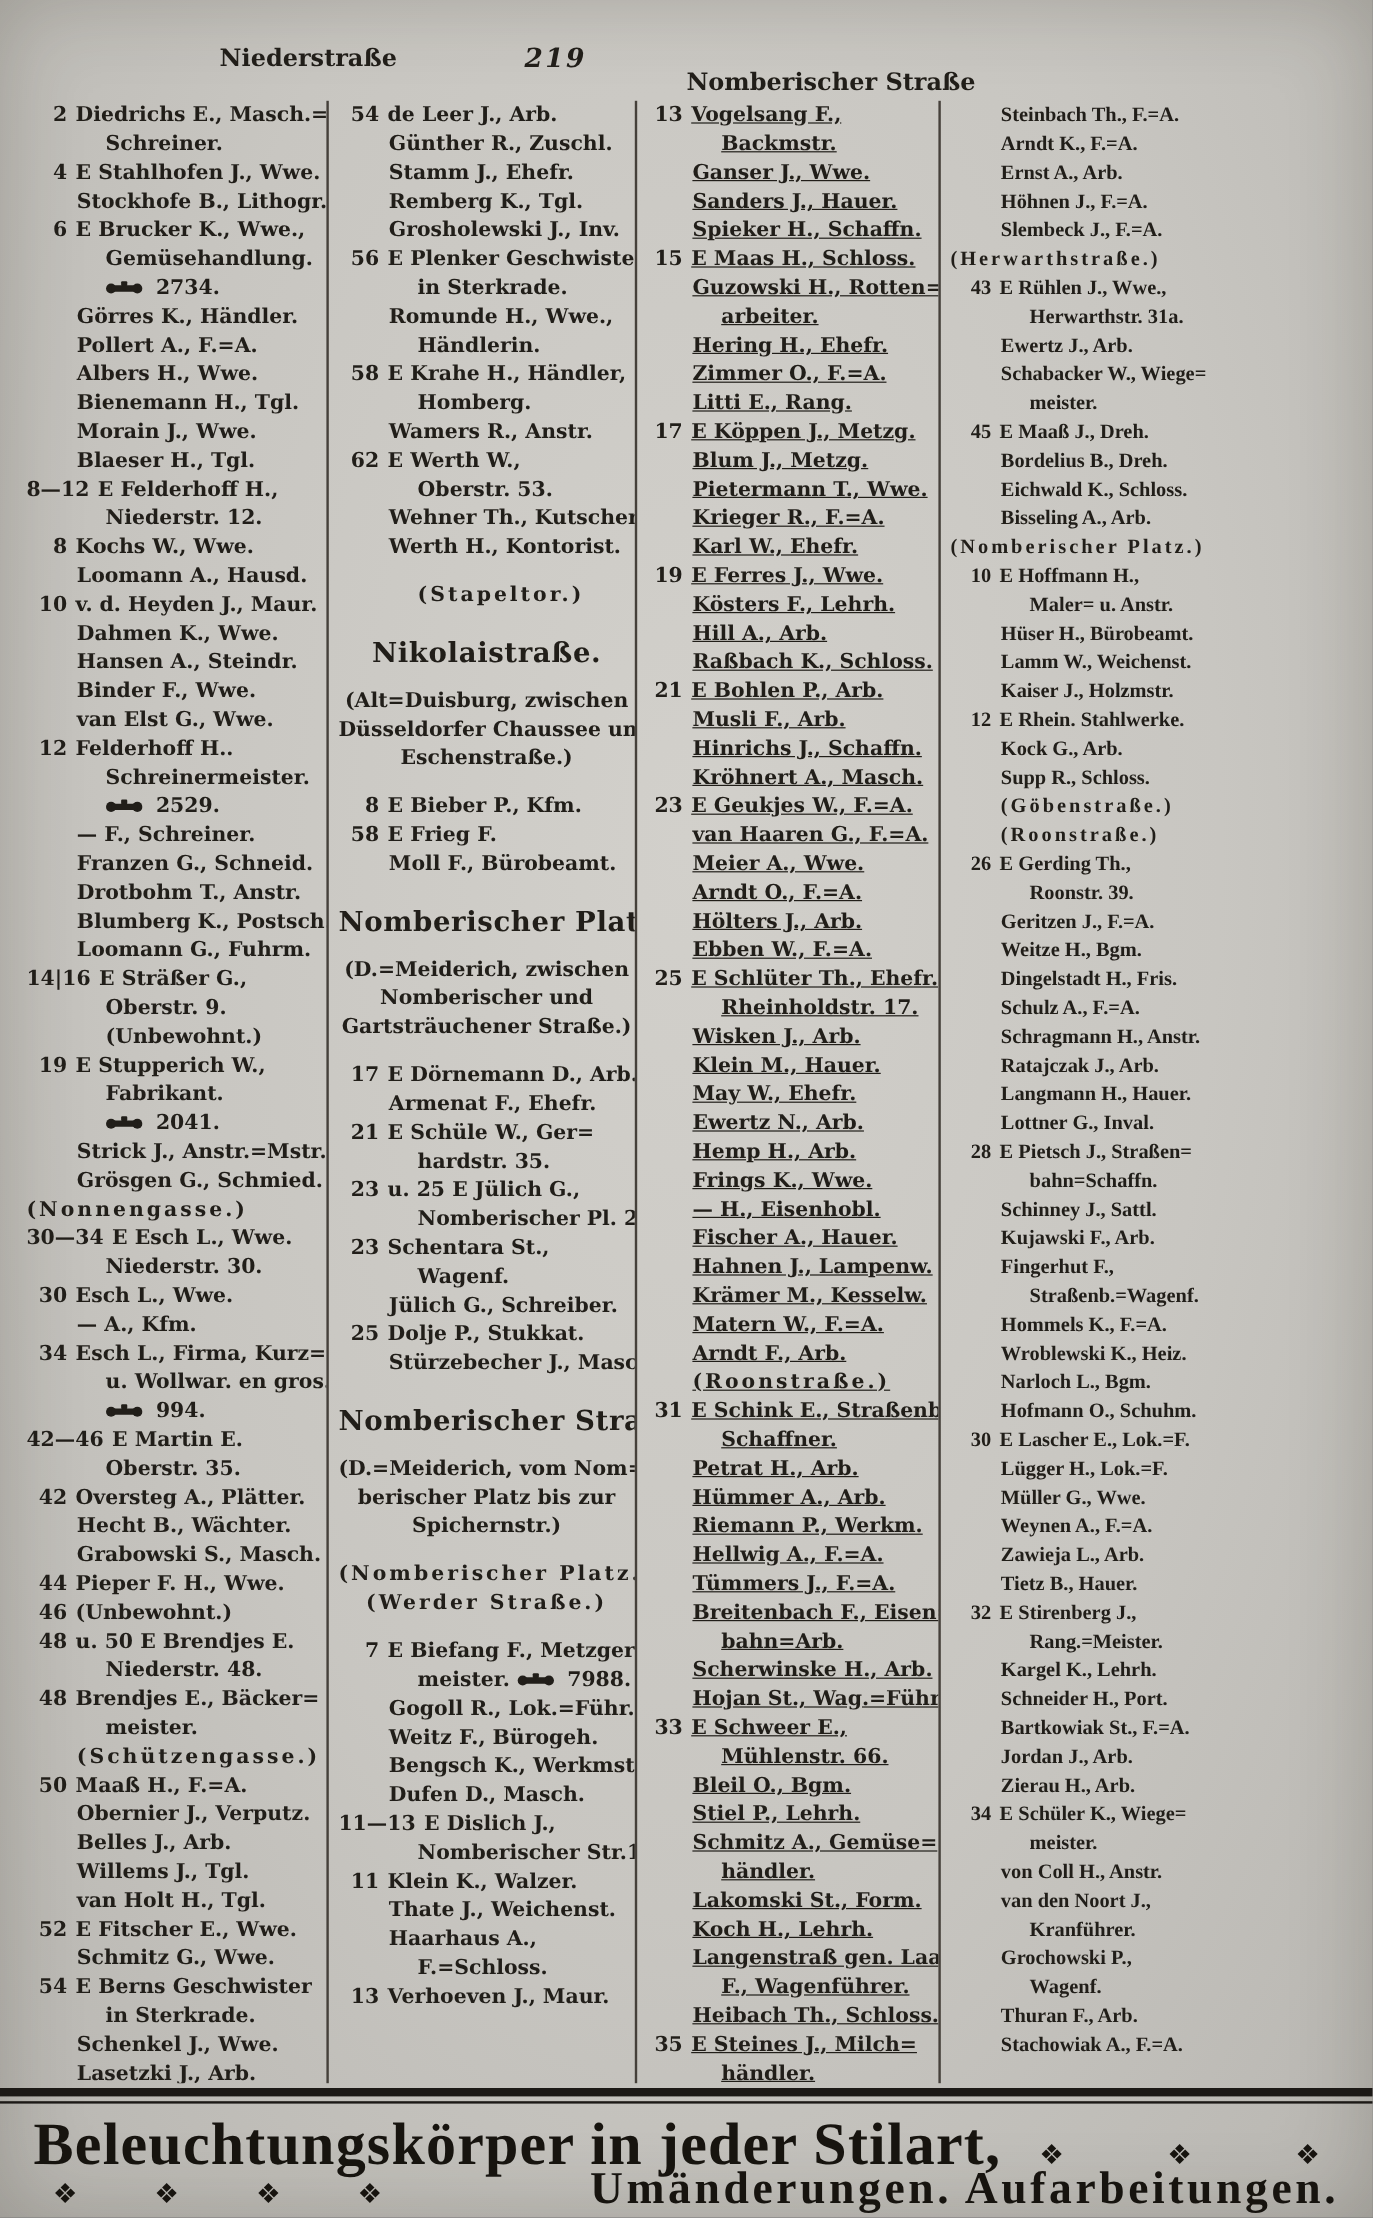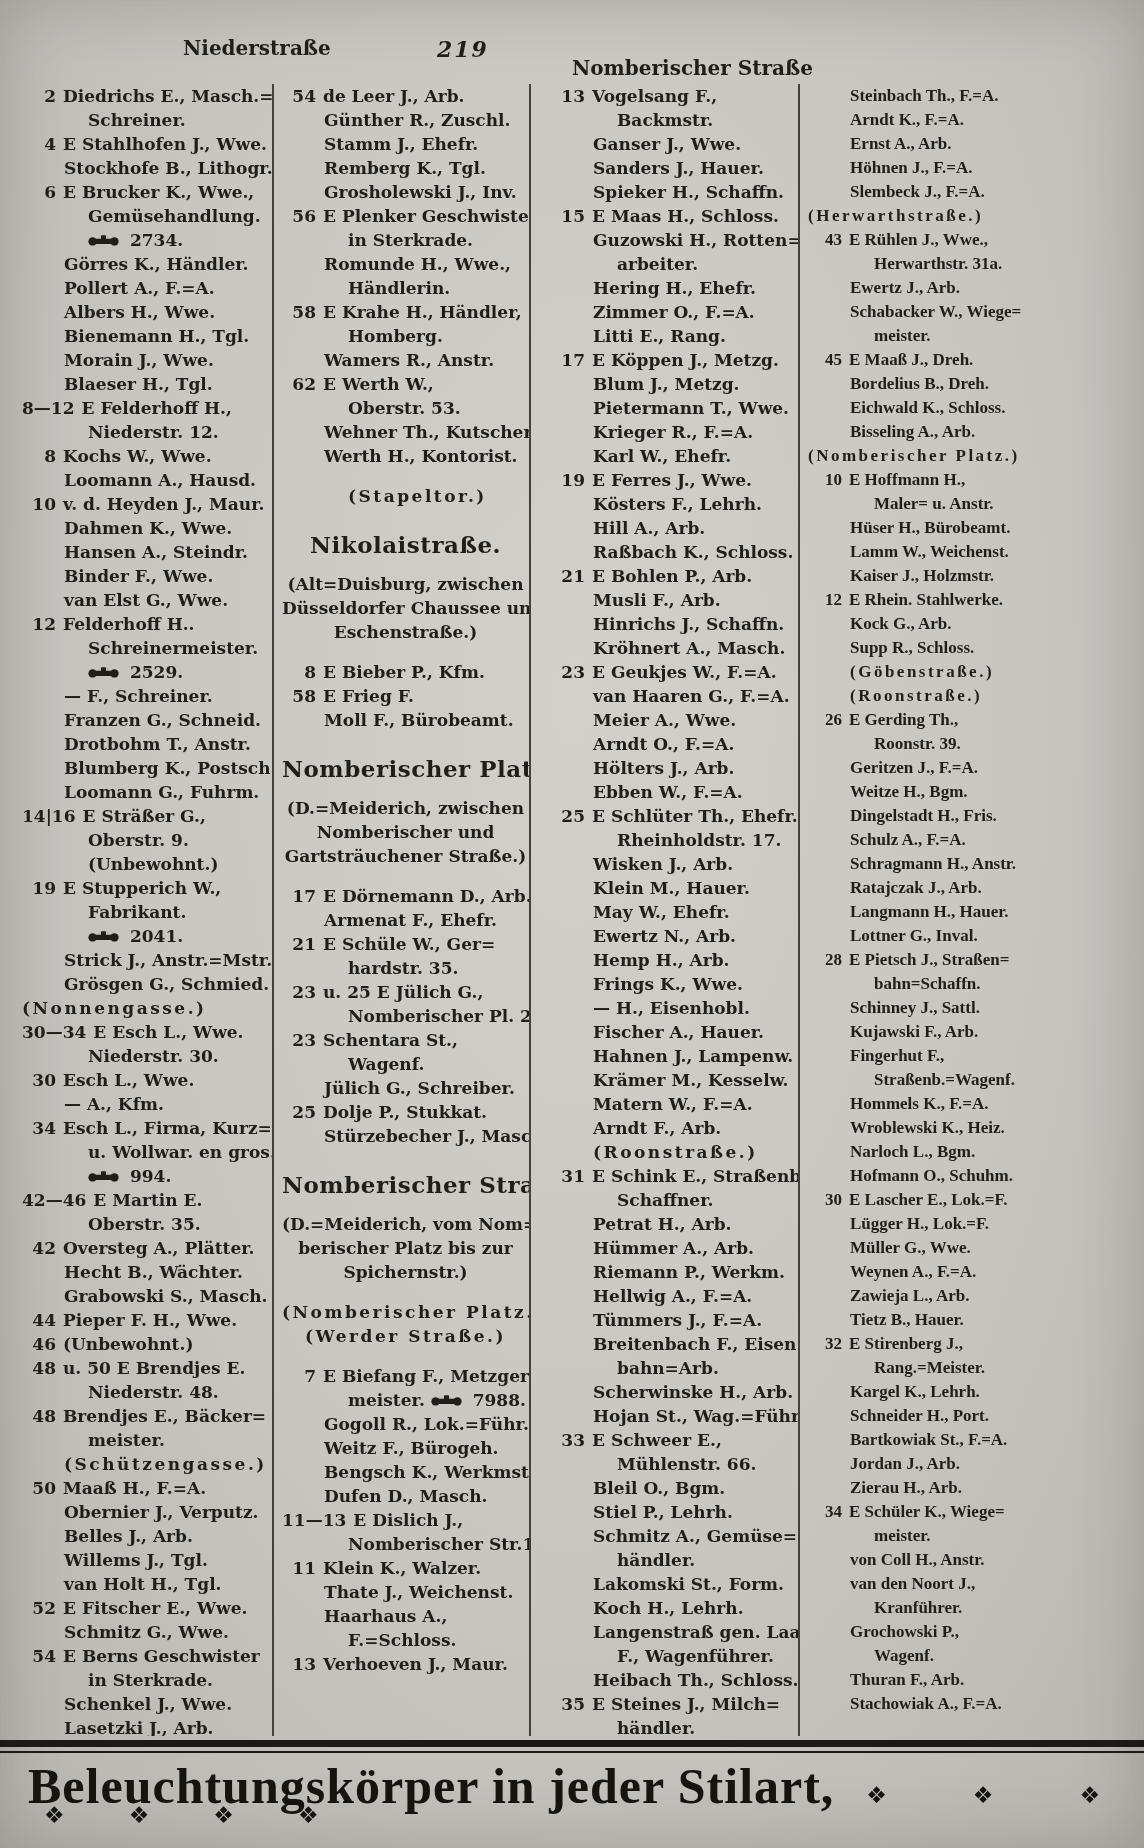--- a/index.html
+++ b/index.html
@@ -14,21 +14,21 @@
   
   .header { position:absolute; top:36px; left:0; right:0; height:34px; font-size:20px; }
   .h-left  { position:absolute; left:183px; }
   .h-num   { position:absolute; left:437px; font-style:italic; font-size:22px; letter-spacing:2px; }
   .h-right { position:absolute; left:572px;margin-top:20px; }
   
   .columns { position:absolute; top:84px; left:22px; height:1652px; display:flex; }
   .col { overflow:hidden; }
   .col-1 { width:250px; }
   .col-2 { width:247px; border-left:2px solid #45403a; padding-left:8px; }
-  .col-3 { width:247px; border-left:2px solid #45403a; padding-left:20px; }
+  .col-3 { width:247px; border-left:2px solid #45403a; padding-left:4px;text-decoration:underline; }
   .col-4 { width:290px; border-left:2px solid #45403a; padding-left:8px;font-family:Liberation Serif, serif; }
   .line { height:24px; line-height:24px; white-space:nowrap; font-size:17px; }
   .i1 { padding-left:42px; }
   .i2 { padding-left:66px; }
   .num { display:inline-block; min-width:34px; text-align:right; margin-right:7px; }
   .sp  { letter-spacing:2.5px; }
   .spc { text-align:center; letter-spacing:2.5px; }
   .c   { text-align:center; }
   .h   { height:64px; line-height:74px; text-align:center; font-size:23px; letter-spacing:.5px; }
   .gap { height:16px; }
@@ -362,15 +362,16 @@
   <div class="rule-thick"></div>
   <div class="rule-thin"></div>
 
   <div class="footer">
     <div class="ad-row">
       <span class="ad-text-1">Beleuchtungskörper in jeder Stilart,</span>
       <span class="diamonds d1">❖ ❖ ❖</span>
     </div>
     <div class="ad-row">
       <span class="diamonds d2">❖ ❖ ❖ ❖</span>
+      <span class="ad-text-2">Umänderungen. Aufarbeitungen.</span>
     </div>
   </div>
 </div>
 
 </body></html>

